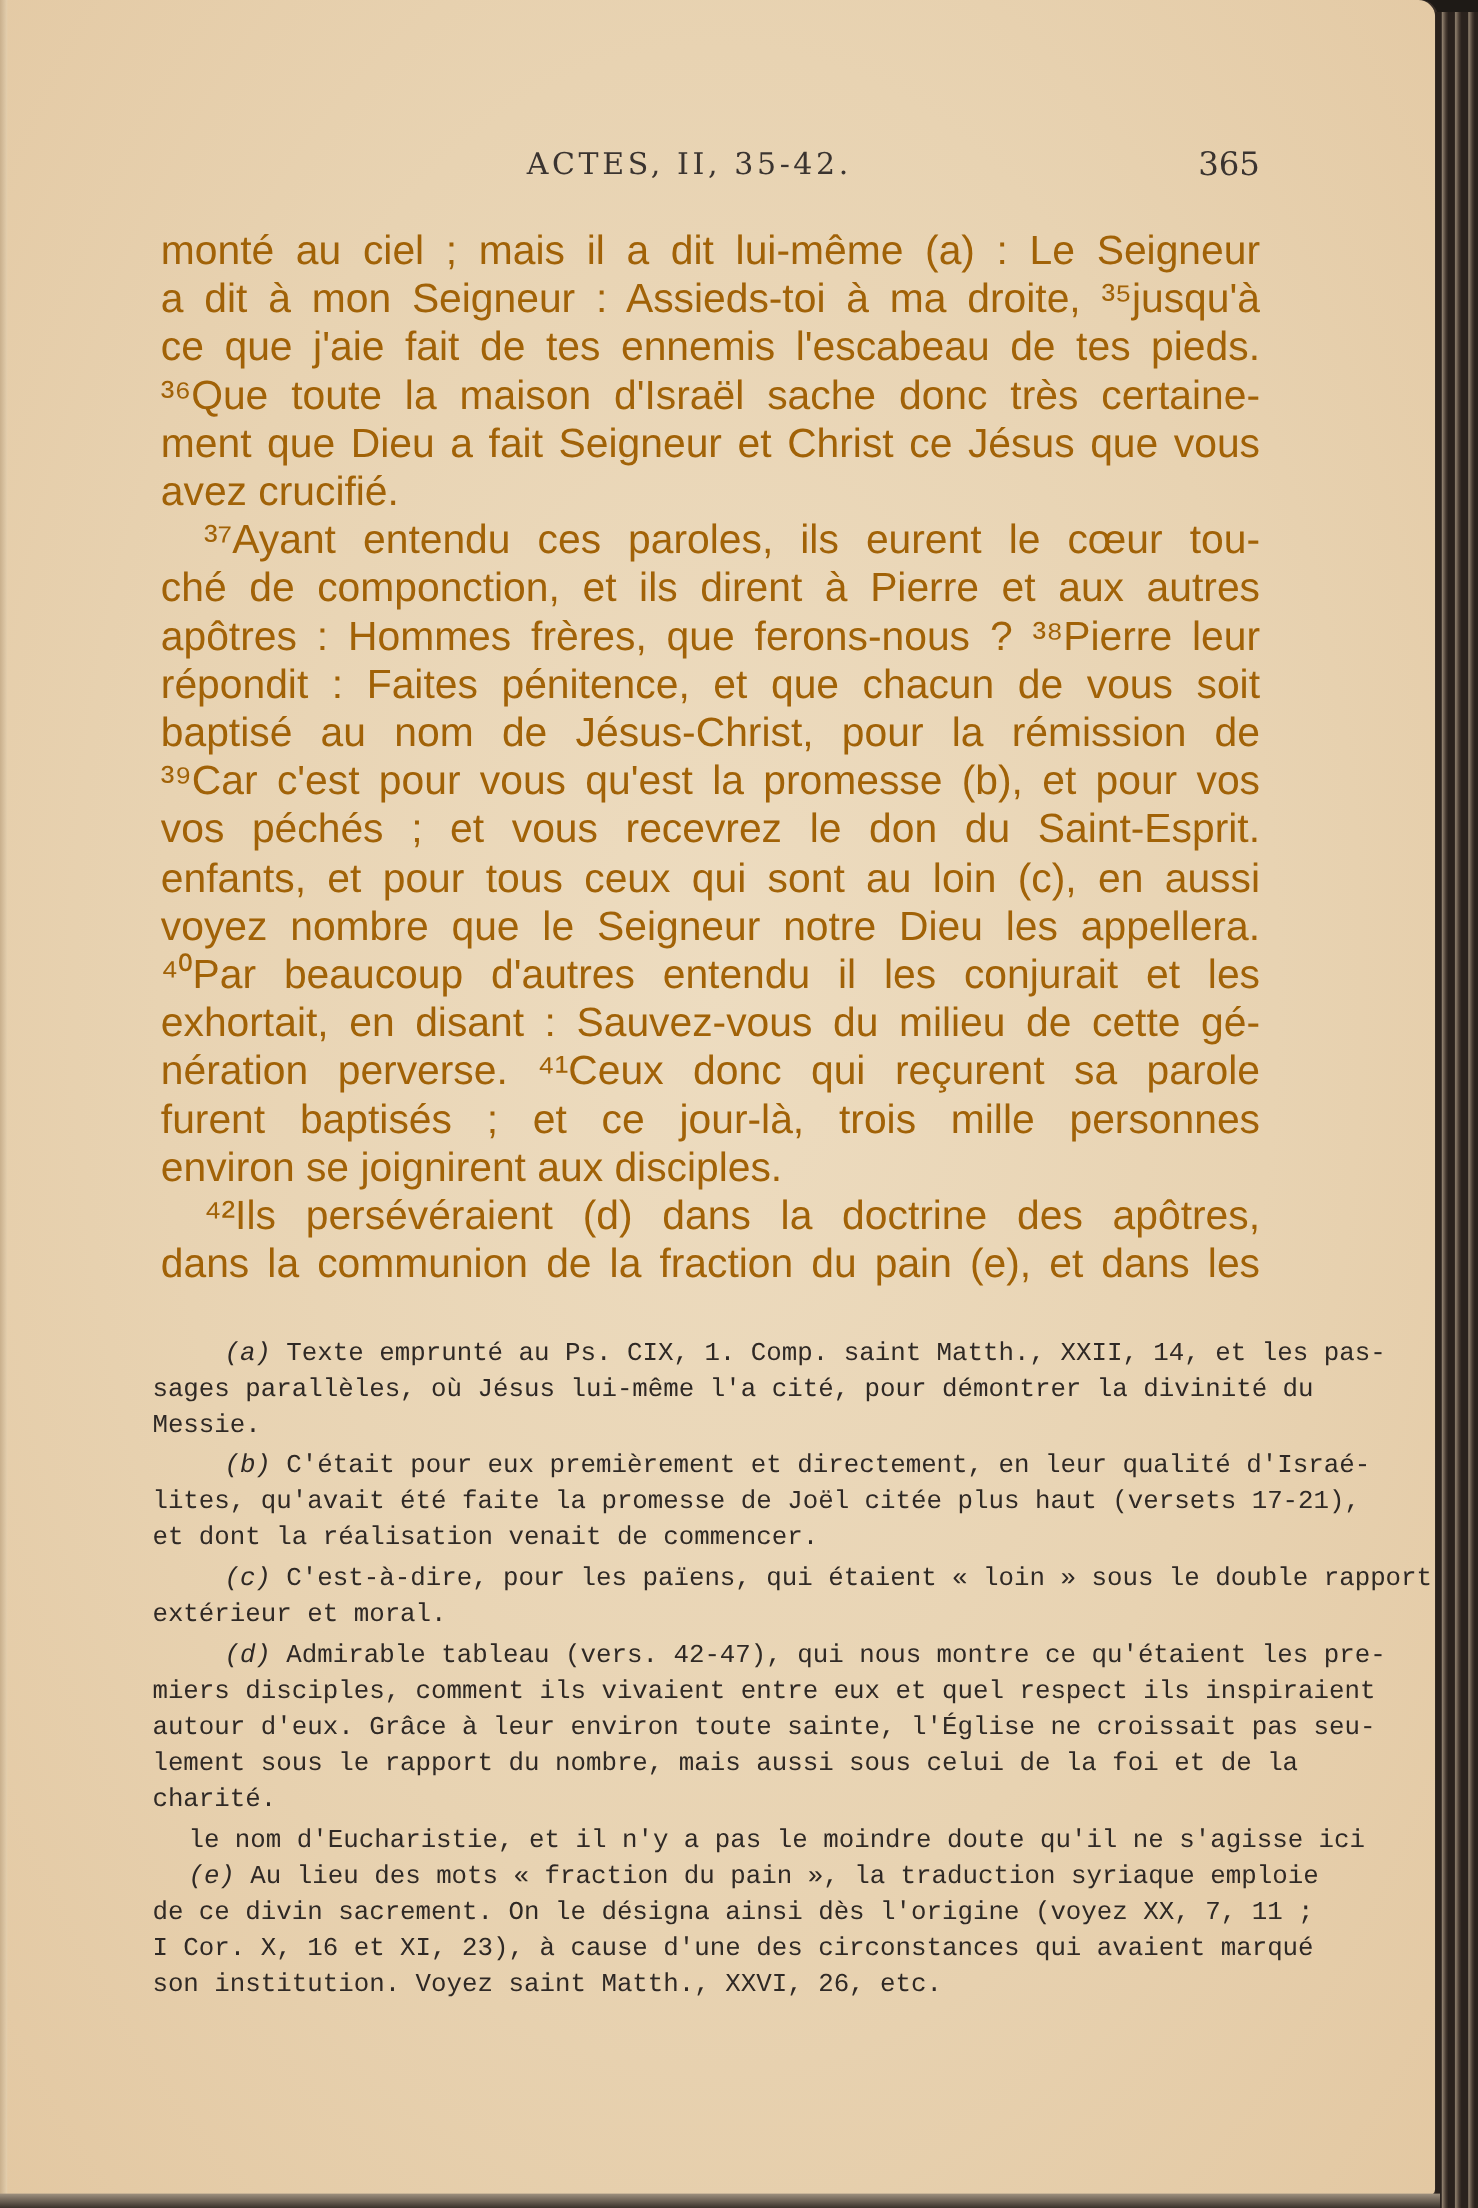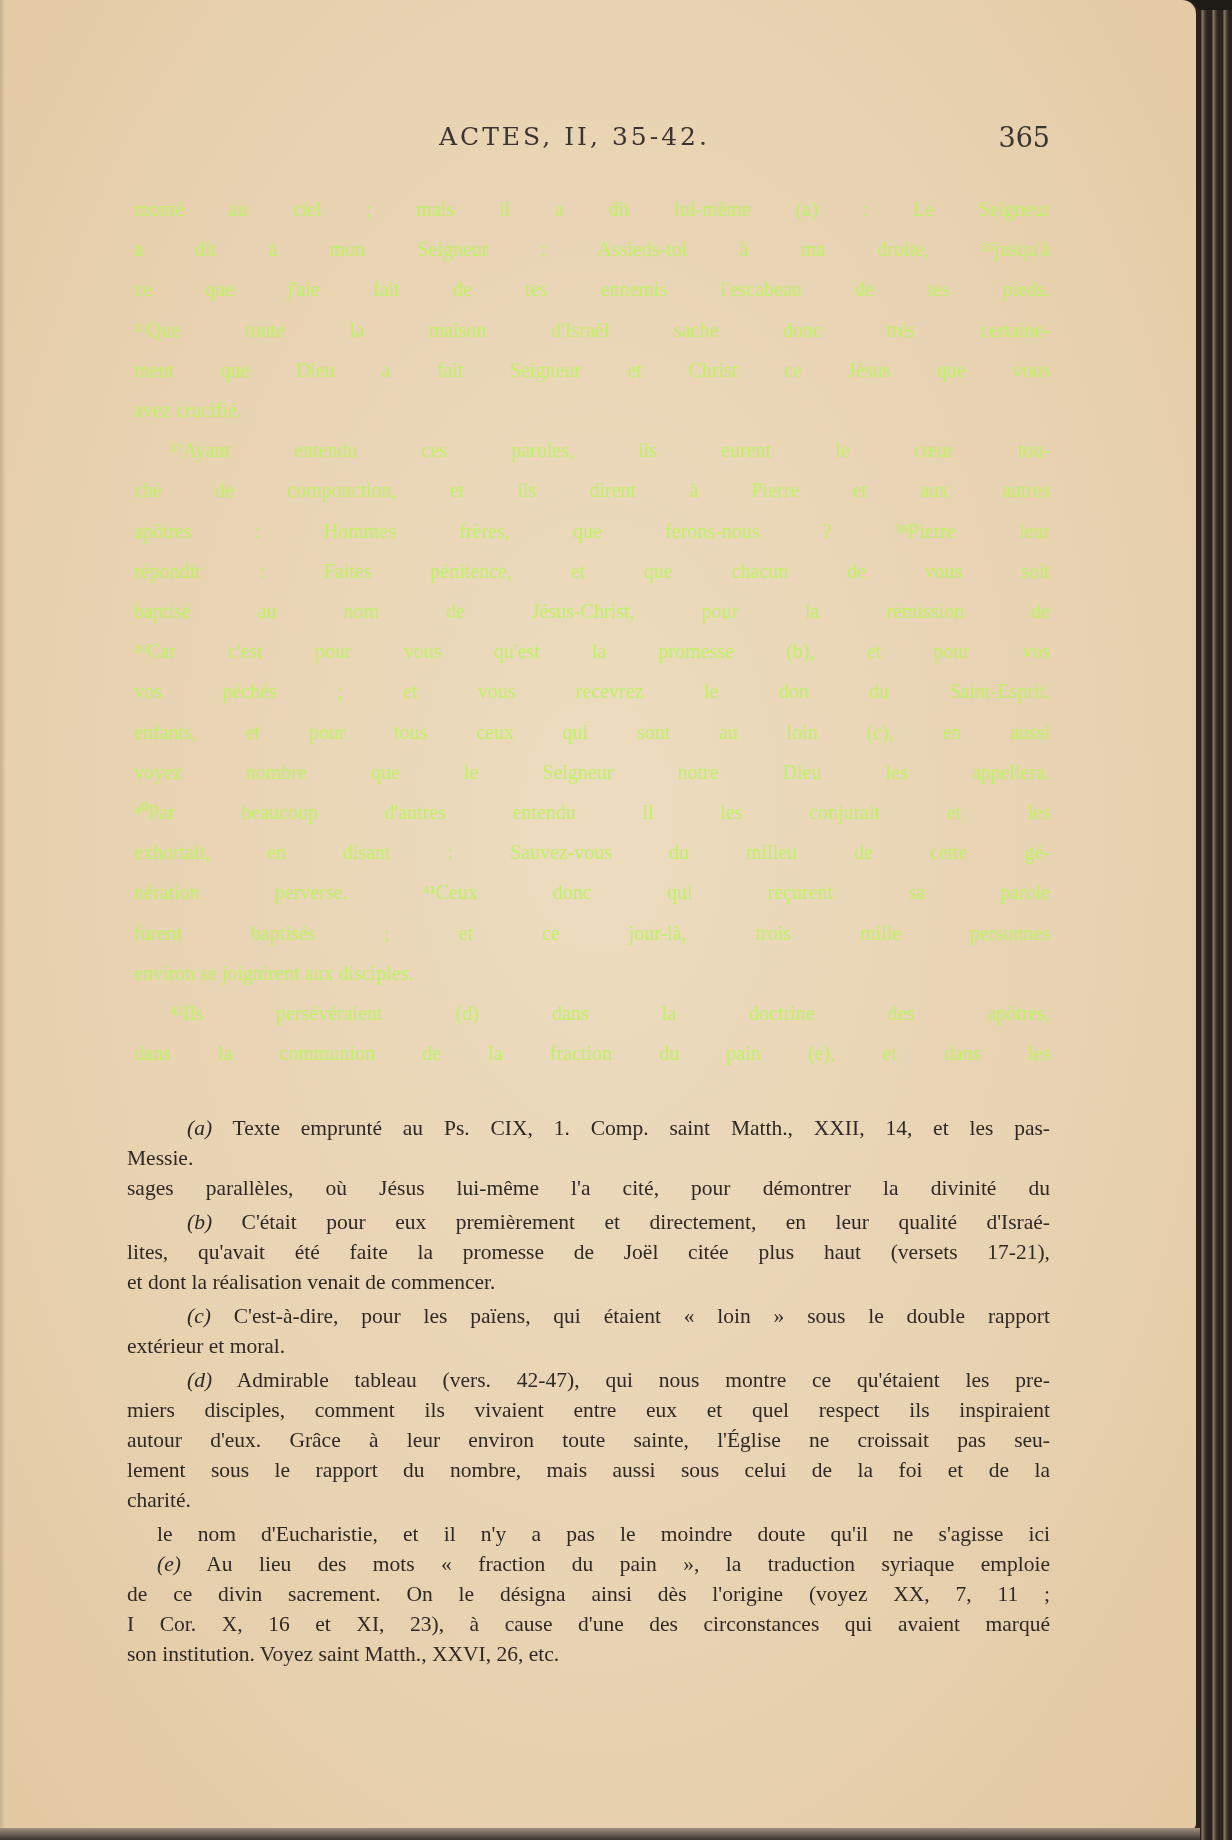--- a/index.html
+++ b/index.html
@@ -37,31 +37,31 @@
   .running-title {
     position: absolute; left: 305px; top: 0;
     font-size: 25px; letter-spacing: 3px;
   }
   .page-number {
     position: absolute; right: 0; top: 0;
     font-size: 27px;
   }
   .body-text {
     position: absolute; top: 189px; left: 134px; width: 916px;
-    font-family: Liberation Serif, serif;
-    font-size: 20px; line-height: 40.2px;
-    color: #bef264;
+    font-family: Liberation Sans, sans-serif;
+    font-size: 34px; line-height: 40.2px;
+    color: #a16207;
     text-align: justify;
   }
   .body-text p { margin: 0; text-indent: 0; }
   .line { display: block; text-align-last: justify; white-space: nowrap; }
   .line.last { text-align-last: left; }
   .notes {
     position: absolute; top: 1113px; left: 127px; width: 923px;
-    font-family: Liberation Serif, serif;
+    font-family: Liberation Mono, monospace;
     font-size: 21.5px; line-height: 30px;
     color: #2f2925;
   }
   .note { margin: 0 0 4px 0; }
   .note .line:first-child { text-indent: 30px; }
   .note-marker { font-style: italic; }
 </style>
 </head>
 <body>
 
@@ -102,22 +102,22 @@
   </p>
   <p>
     <span class="line" style="padding-left:36px">⁴²Ils persévéraient (d) dans la doctrine des apôtres,</span>
     <span class="line">dans la communion de la fraction du pain (e), et dans les</span>
   </p>
 </div>
 
 <div class="notes">
   <div class="note">
     <span class="line" style="padding-left:30px"><span class="note-marker">(a)</span> <span>Texte emprunté au Ps. CIX, 1. Comp. saint Matth., XXII, 14, et les pas-</span></span>
+    <span class="line">sages parallèles, où Jésus lui-même l'a cité, pour démontrer la divinité du</span>
     <span class="line last">Messie.</span>
-    <span class="line">sages parallèles, où Jésus lui-même l'a cité, pour démontrer la divinité du</span>
   </div>
   <div class="note">
     <span class="line" style="padding-left:30px"><span class="note-marker">(b)</span> <span>C'était pour eux premièrement et directement, en leur qualité d'Israé-</span></span>
     <span class="line">lites, qu'avait été faite la promesse de Joël citée plus haut (versets 17-21),</span>
     <span class="line last">et dont la réalisation venait de commencer.</span>
   </div>
   <div class="note">
     <span class="line" style="padding-left:30px"><span class="note-marker">(c)</span> <span>C'est-à-dire, pour les païens, qui étaient « loin » sous le double rapport</span></span>
     <span class="line last">extérieur et moral.</span>
   </div>

